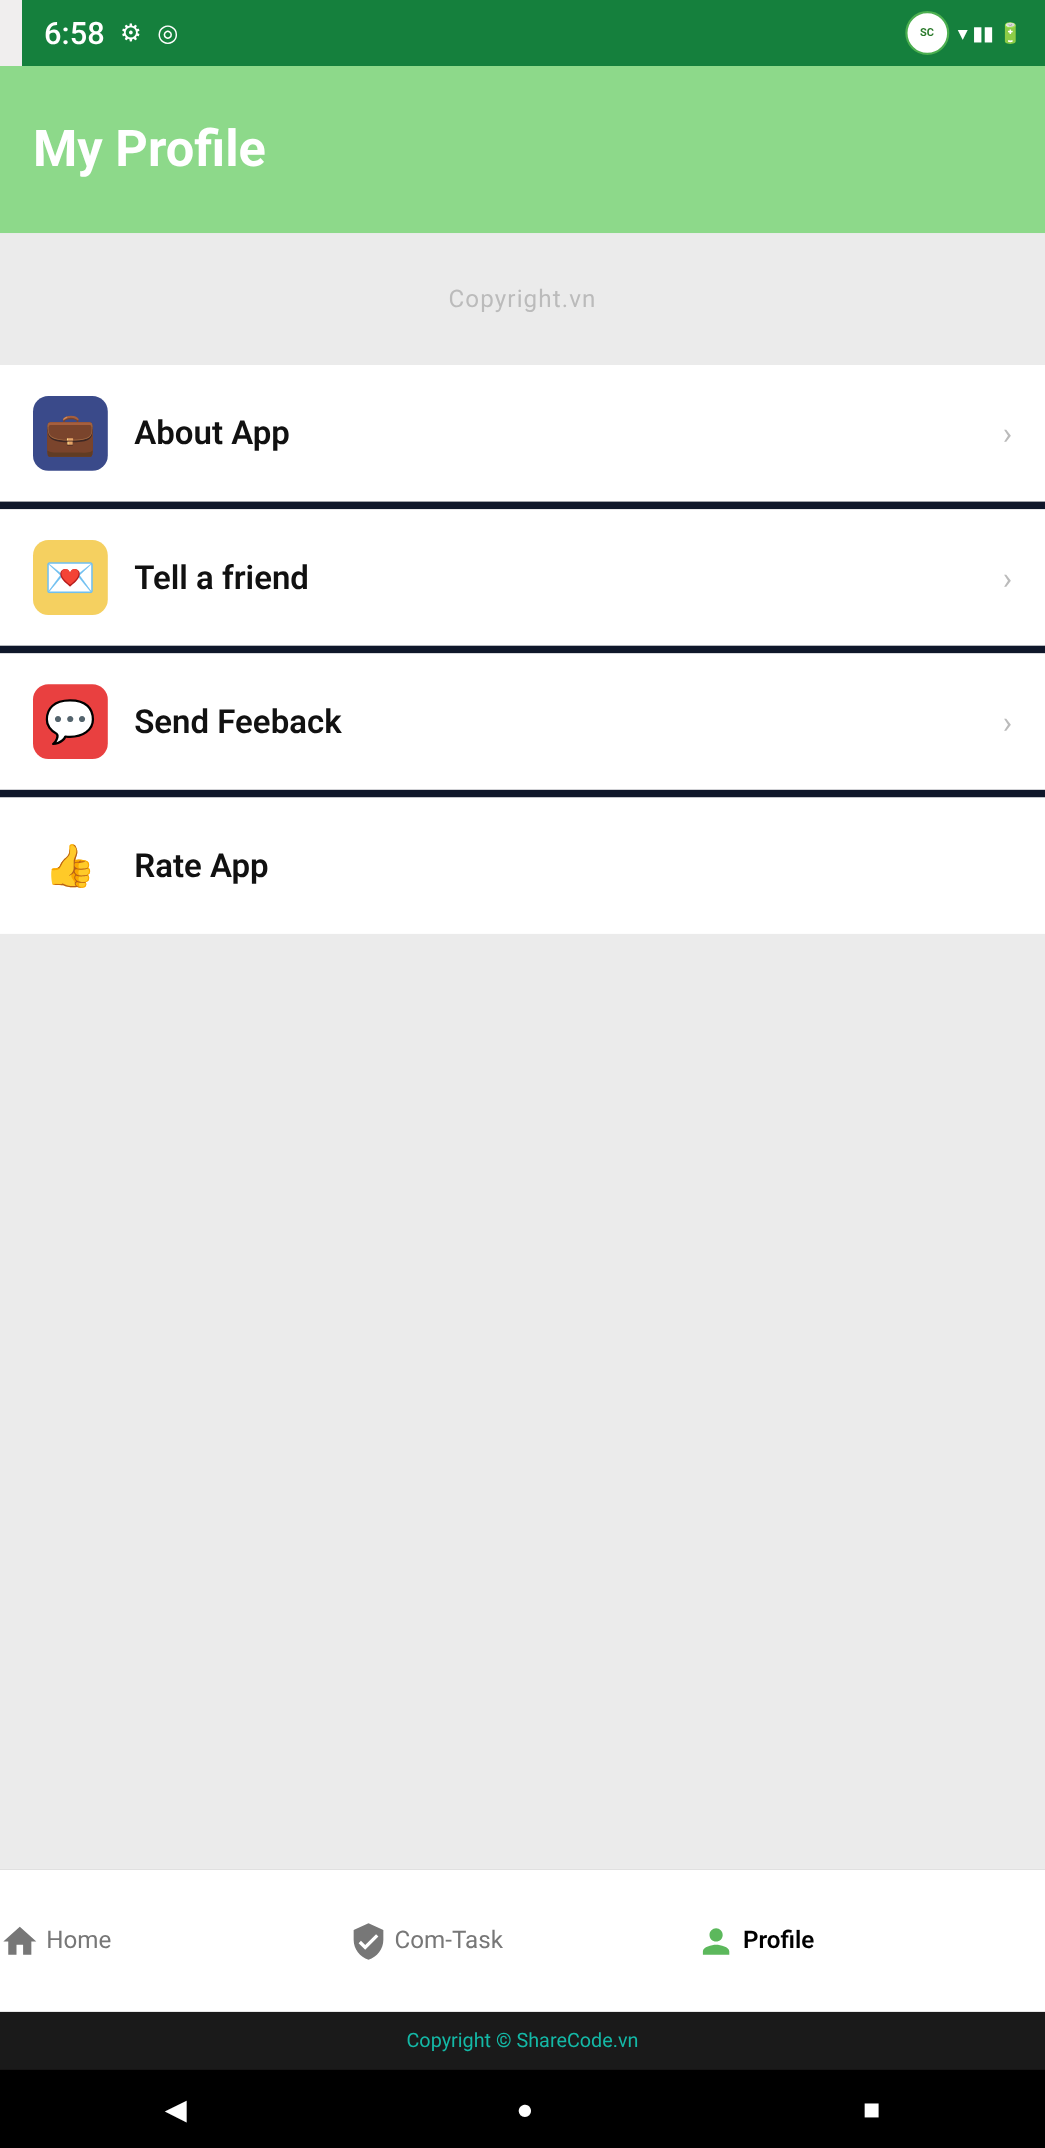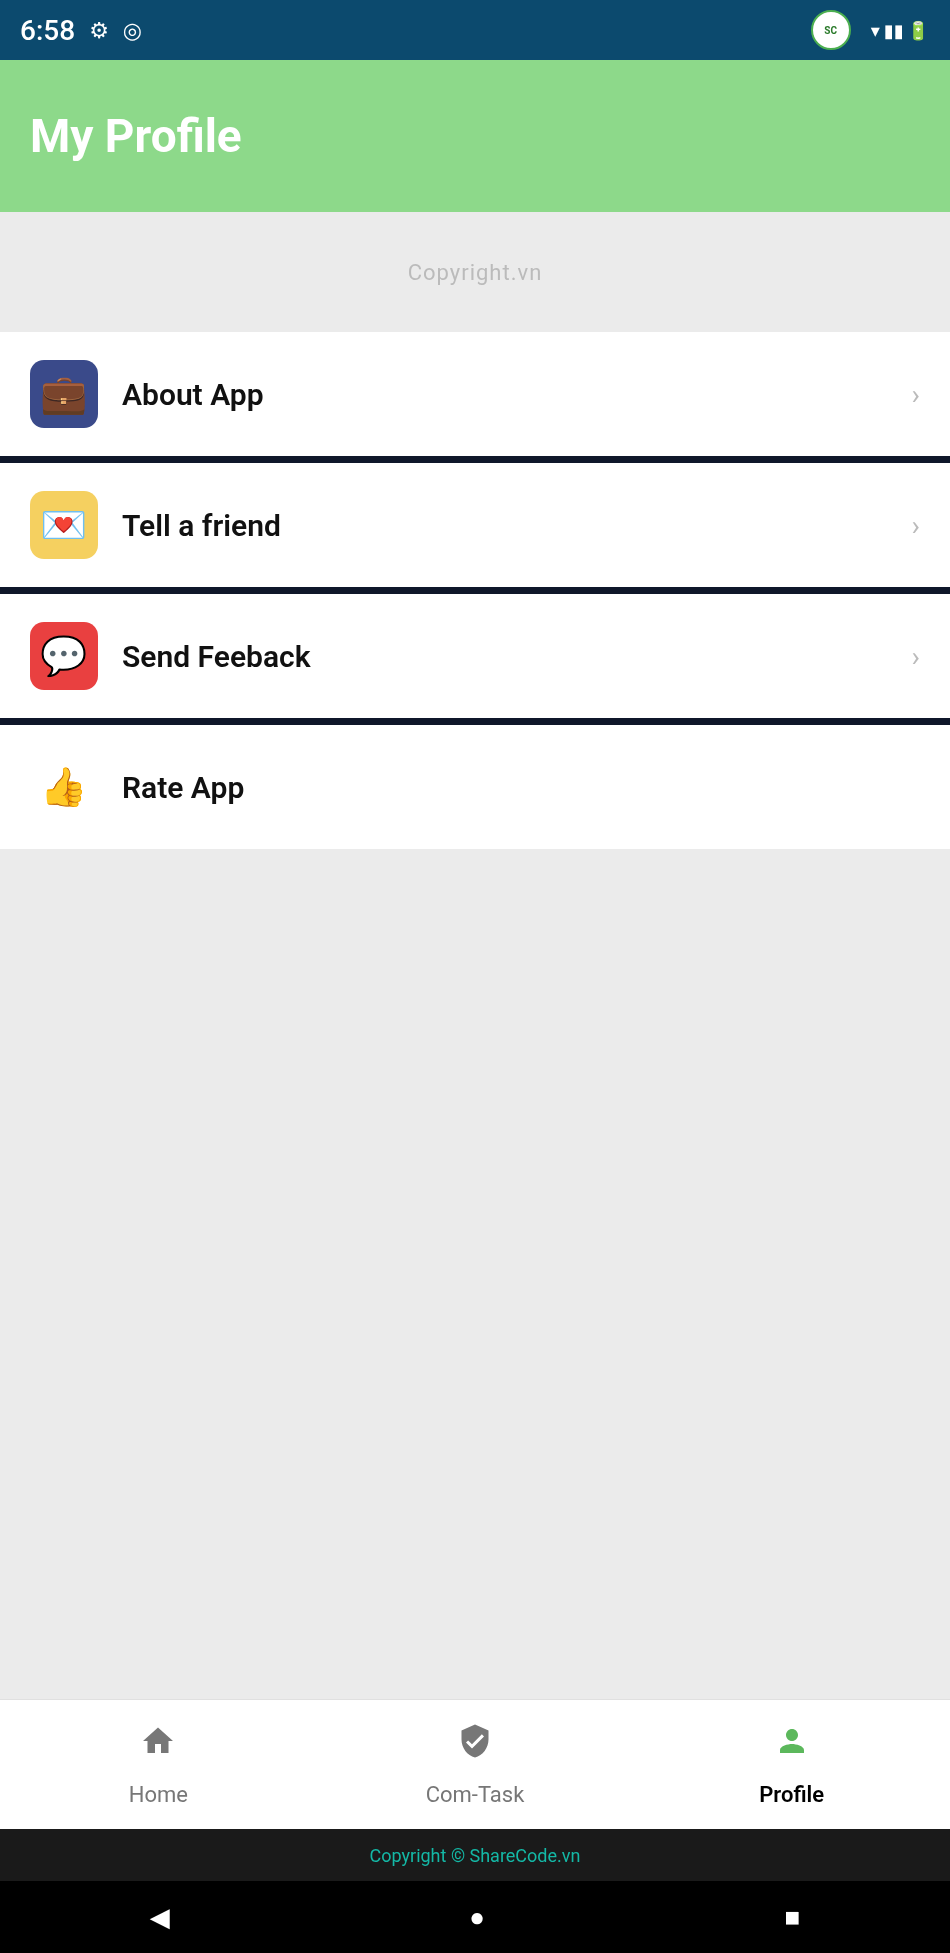--- a/index.html
+++ b/index.html
@@ -13,27 +13,28 @@
       width: 950px;
       height: 1953px;
       background: #f0eeee;
       display: flex;
       flex-direction: column;
       overflow: hidden;
     }
 
     
     .status-bar {
-      background: #0c4a6e;
+      background: #15803d;
       height: 60px;
       display: flex;
       align-items: center;
       padding: 5px 20px;
       justify-content: space-between;
       flex-shrink: 0;
+      margin-left: 20px;
     }
 
     .status-left {
       display: flex;
       align-items: center;
       gap: 14px;
     }
 
     .status-time {
       color: #fff;
@@ -42,21 +43,21 @@
     }
 
     .status-icon {
       color: #fff;
       font-size: 22px;
     }
 
     .status-right {
       display: flex;
       align-items: center;
-      gap: 20px;
+      gap: 8px;
     }
 
     .sharecode-badge {
       background: #fff;
       border-radius: 50%;
       width: 40px;
       height: 40px;
       display: flex;
       align-items: center;
       justify-content: center;
@@ -177,23 +178,23 @@
       height: 130px;
       display: flex;
       align-items: center;
       justify-content: space-around;
       border-top: 1px solid #e0e0e0;
       flex-shrink: 0;
     }
 
     .nav-item {
       display: flex;
-      flex-direction: column;
-      align-items: center;
-      gap: 23px;
+      flex-direction: row;
+      align-items: center;
+      gap: 6px;
       cursor: pointer;
       flex: 1;
     }
 
     .nav-label {
       font-size: 22px;
       color: #777;
     }
 
     .nav-label.active {

